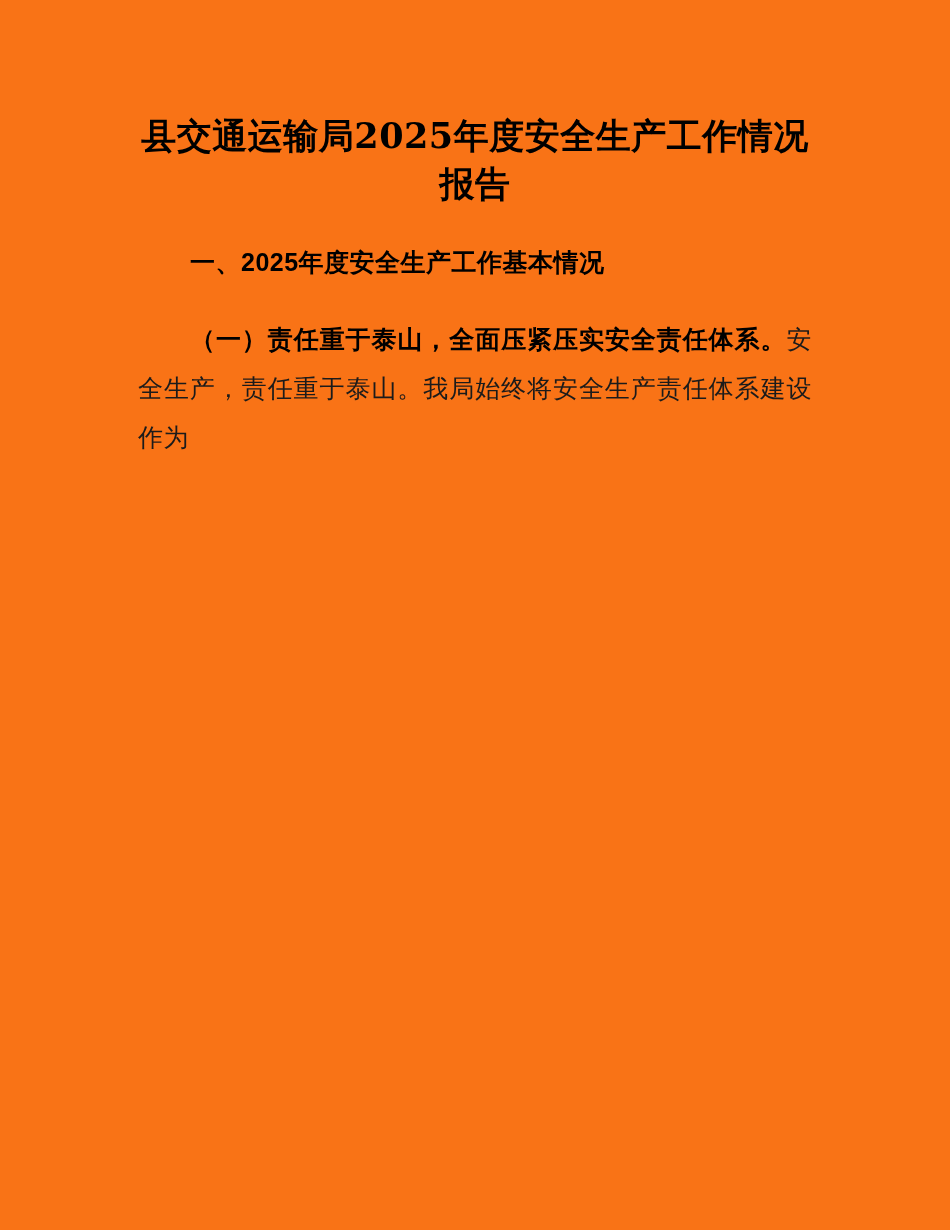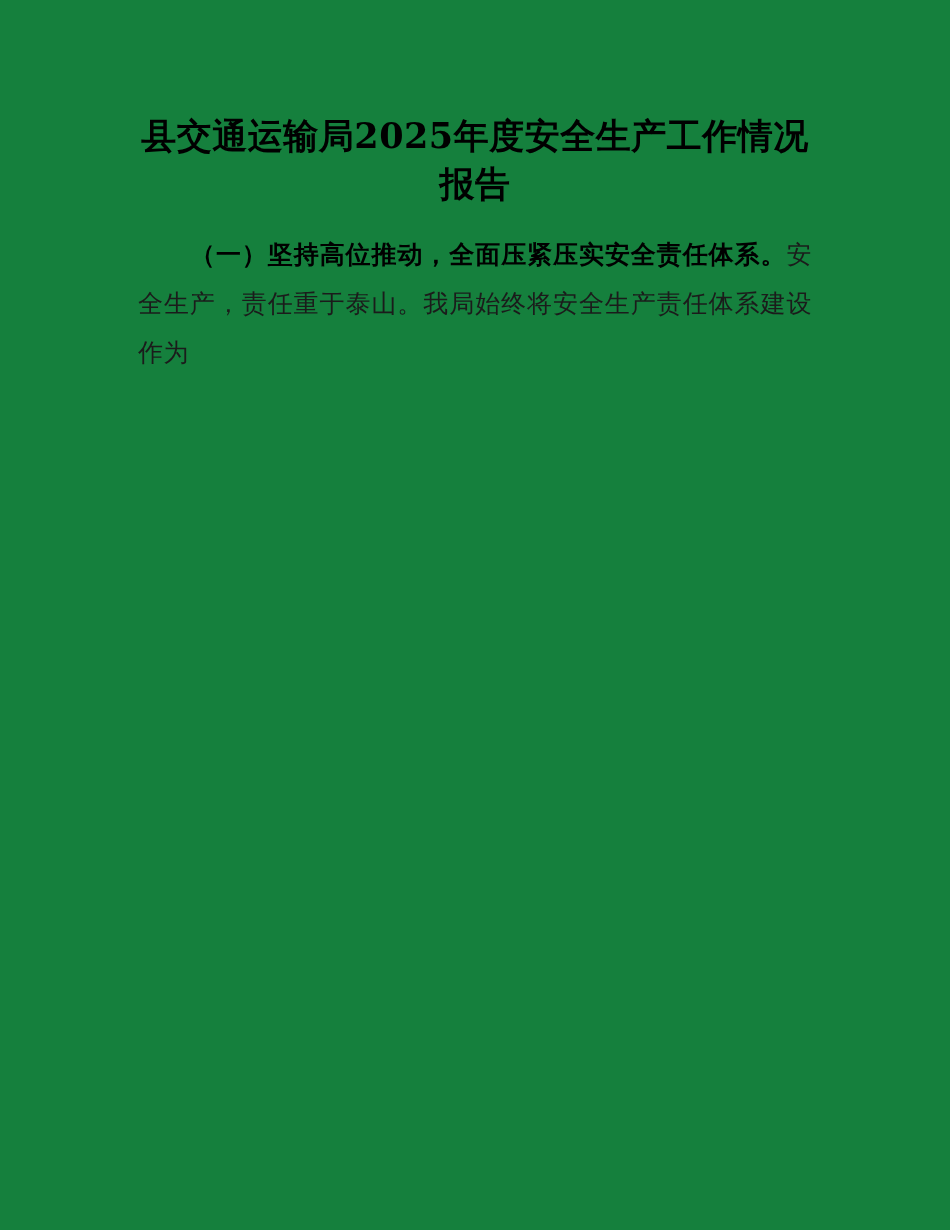--- a/index.html
+++ b/index.html
@@ -12,21 +12,21 @@
     background: #ffffff;
     font-family: "DejaVu Serif", "Liberation Serif", serif;
     color: #000000;
     overflow: hidden;
   }
 
   .page {
     position: relative;
     width: 950px;
     height: 1230px;
-    background: #15803d;
+    background: #f97316;
     box-sizing: border-box;
     padding: 0 138px;
   }
 
   
   .doc-title {
     margin: 0;
     padding-top: 112px;
     font-family: "DejaVu Serif", "Liberation Serif", serif;
     font-weight: bold;
@@ -89,17 +89,18 @@
   }
 </style>
 </head>
 <body>
 
 <div class="page">
 
   <h1 class="doc-title">县交通运输局2025年度安全生产工作情况报告</h1>
 
 
+  <h2 class="section-heading">一、2025年度安全生产工作基本情况</h2>
 
 
-  <p class="body-para para-sub"><span class="inline-strong">（一）坚持高位推动，全面压紧压实安全责任体系。</span><span class="runs-host">安全生产，责任重于泰山。我局始终将安全生产责任体系建设作为</span></p>
+  <p class="body-para para-sub"><span class="inline-strong">（一）责任重于泰山，全面压紧压实安全责任体系。</span><span class="runs-host">安全生产，责任重于泰山。我局始终将安全生产责任体系建设作为</span></p>
 
 </div>
 
 </body></html>

